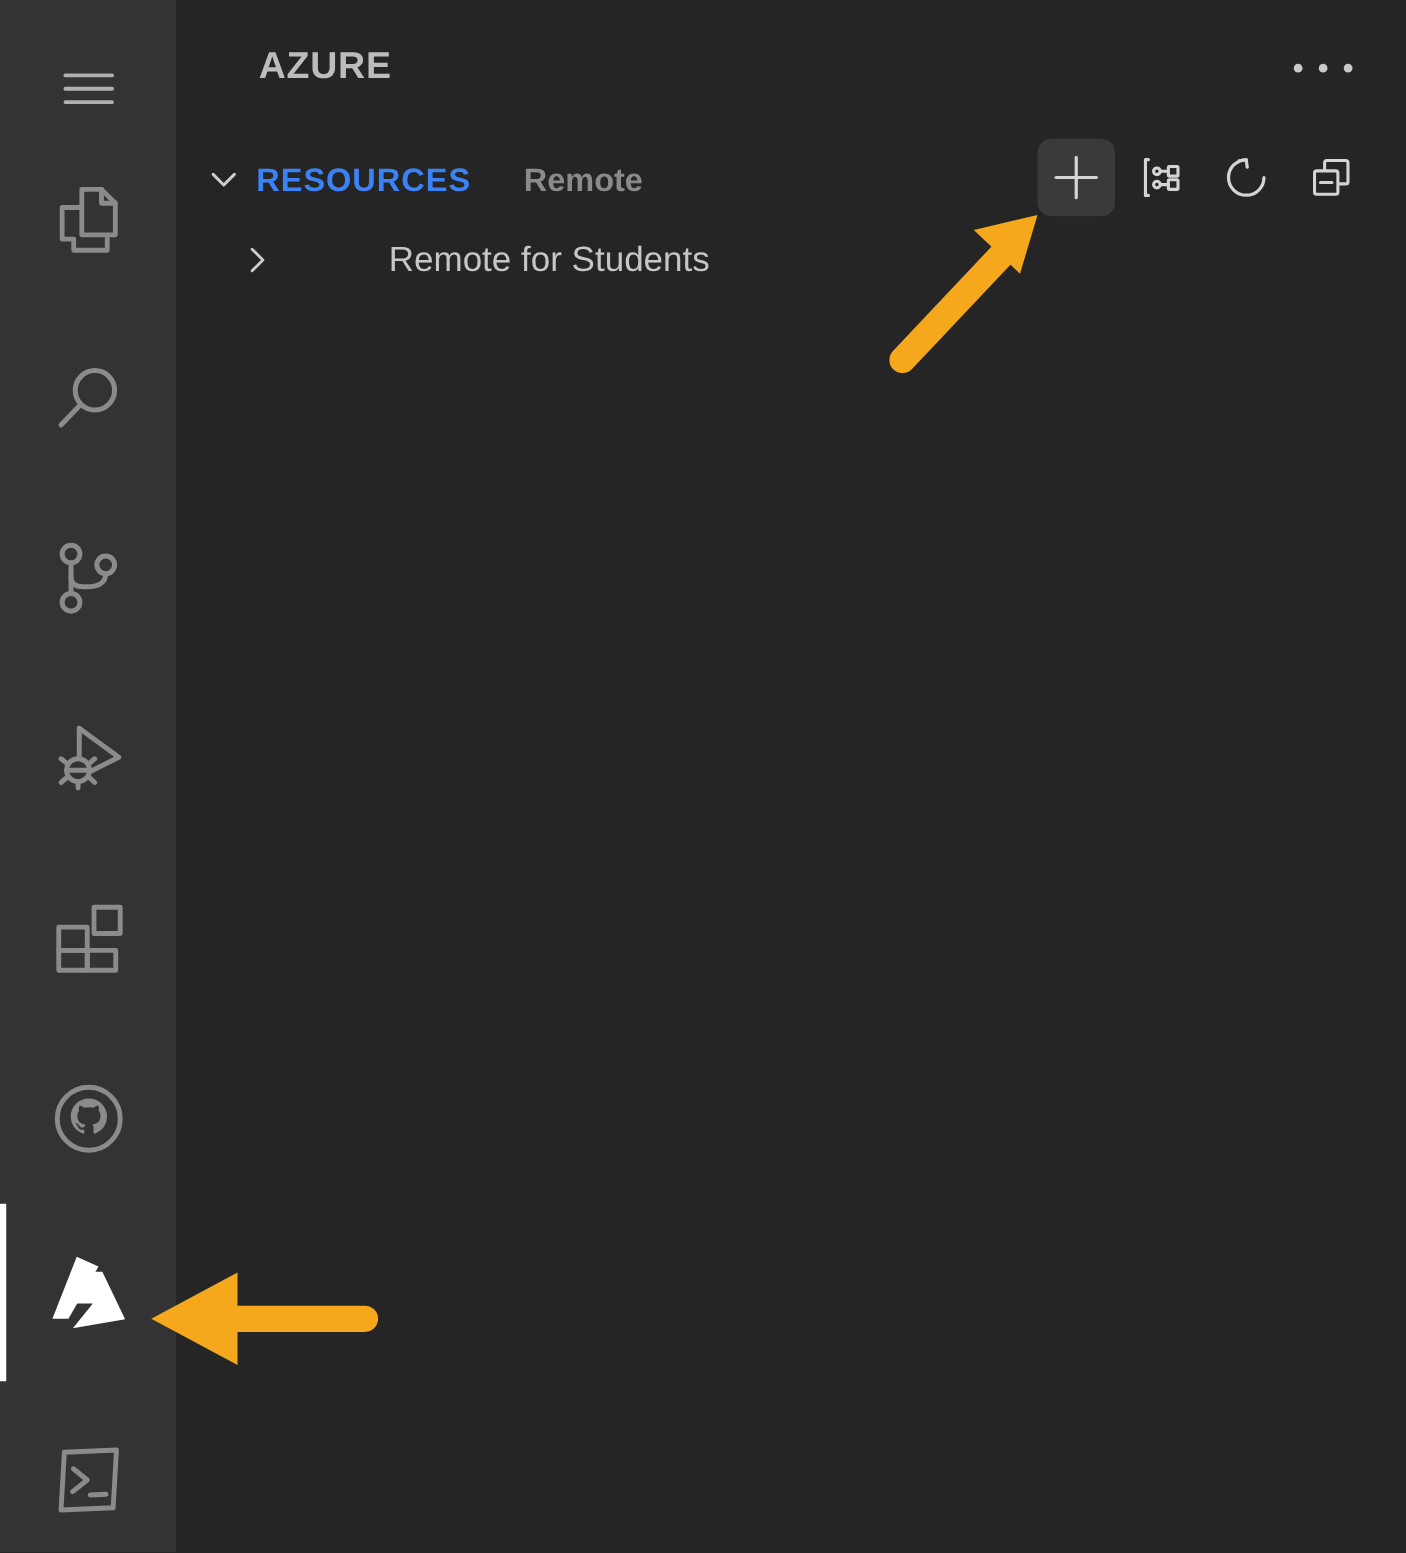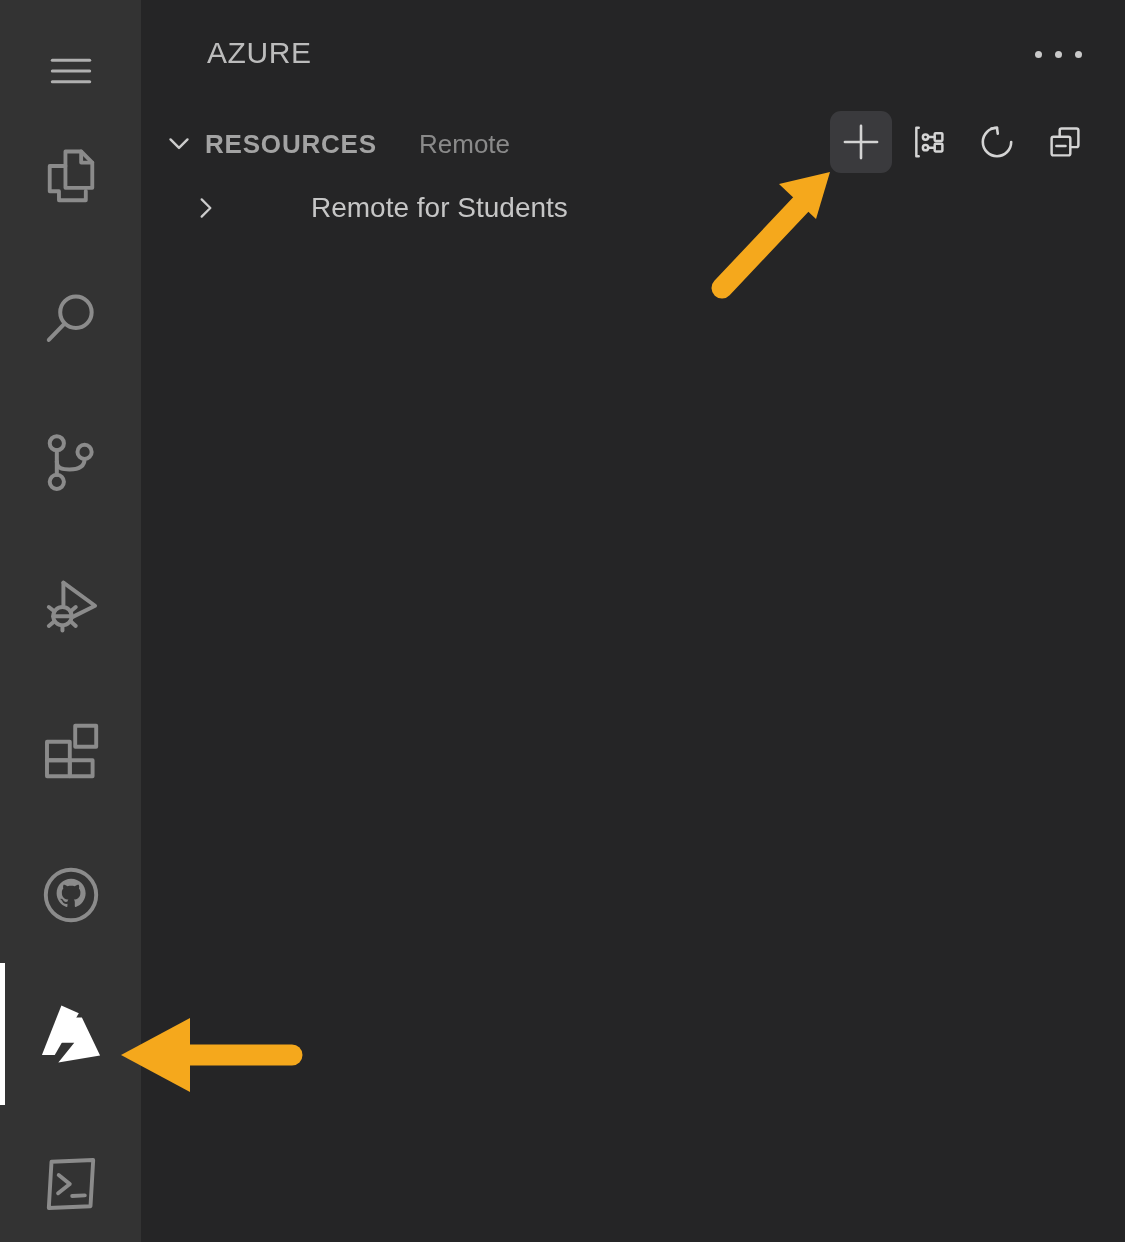--- a/index.html
+++ b/index.html
@@ -50,21 +50,21 @@
     position: absolute;
     left: 141px; top: 0;
     width: 984px;
     height: 1242px;
     background: #252526;
     z-index: 1;
   }
   #pane-title-bar {
     position: absolute;
     left: 0; top: 0;
-    width: 792px; height: 107px;
+    width: 792px; height: 107px; font-weight: bold;
   }
   #pane-title {
     position: absolute;
     left: 66px; top: 36px;
     font-size: 30px;
     letter-spacing: 0.6px;
     color: #bcbcbc;
     white-space: nowrap;
   }
   #pane-more-actions {
@@ -97,29 +97,30 @@
     width: 36px; height: 36px;
     display: flex; align-items: center; justify-content: center;
     cursor: pointer;
   }
   #section-title {
     position: absolute;
     left: 64px; top: 22px;
     font-size: 26px;
     font-weight: bold;
     letter-spacing: 0.8px;
-    color: #a3a3a3;
+    color: #3b82f6;
     white-space: nowrap;
   }
   #section-subtitle {
     position: absolute;
     left: 278px; top: 22px;
     font-size: 26px;
     color: #8a8a8a;
     white-space: nowrap;
+    font-weight: bold;
   }
   #section-toolbar {
     position: absolute;
     left: 689px; top: 0px;
     height: 70px;
     display: flex;
     align-items: center;
     gap: 6px;
   }
   .tb-btn {

